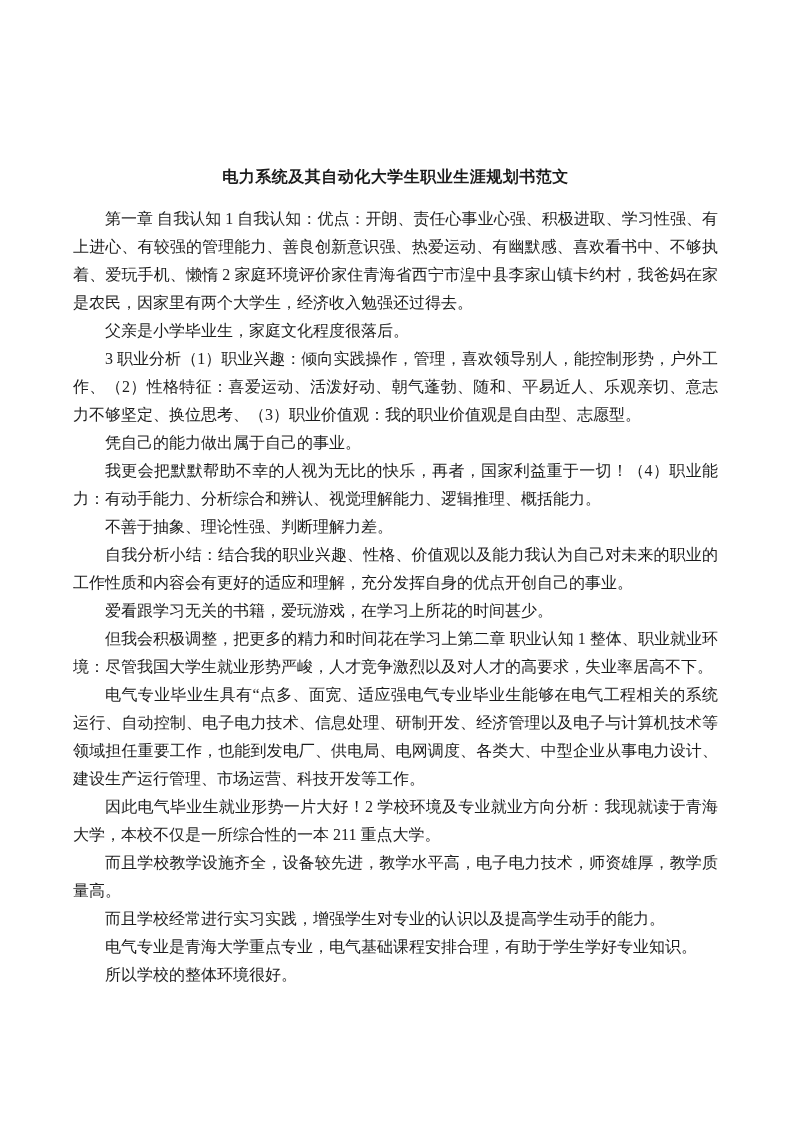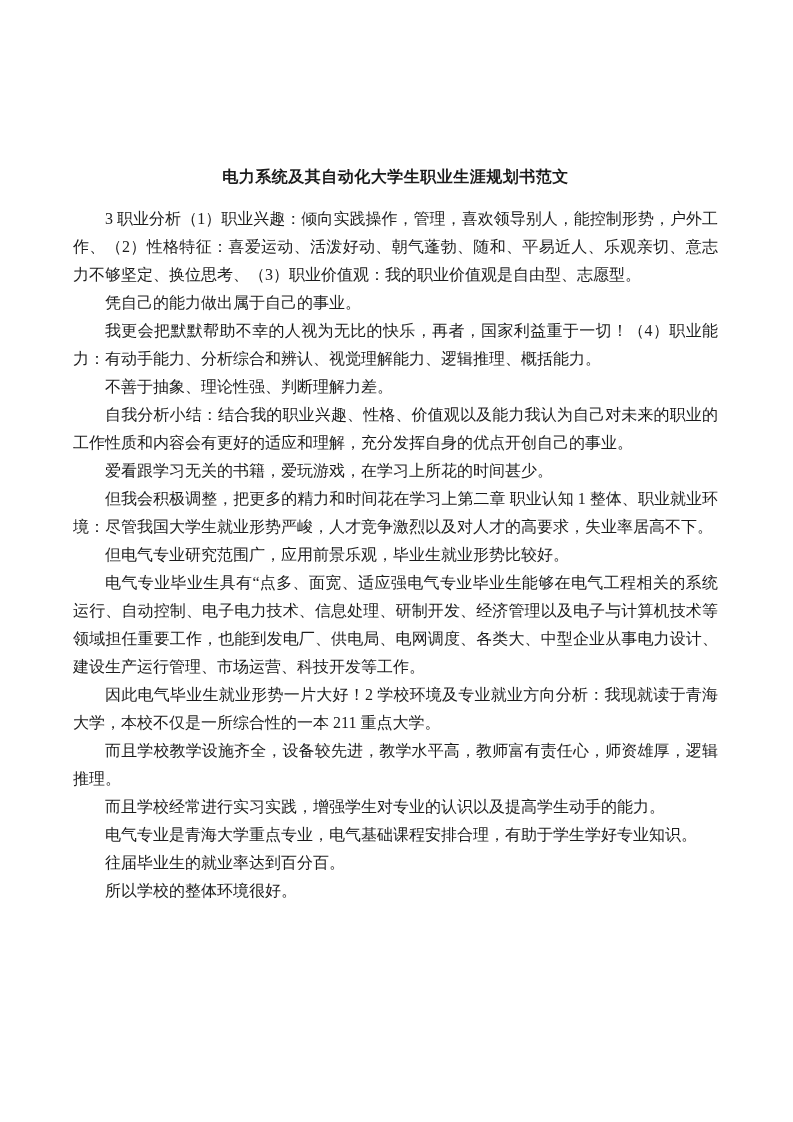--- a/index.html
+++ b/index.html
@@ -35,29 +35,29 @@
     text-align: justify;
     word-break: break-all;
   }
 </style>
 </head>
 <body>
 
 <div class="page">
   <h1 class="doc-title">电力系统及其自动化大学生职业生涯规划书范文</h1>
   <div class="doc-body">
+      <p>第一章 自我认知 1 自我认知：优点：开朗、责任心事业心强、积极进取、学习性强、有上进心、有较强的管理能力、善良创新意识强、热爱运动、有幽默感、喜欢看书中、不够执着、爱玩手机、懒惰 2 家庭环境评价家住青海省西宁市湟中县李家山镇卡约村，我爸妈在家是农民，因家里有两个大学生，经济收入勉强还过得去。</p>
+      <p>父亲是小学毕业生，家庭文化程度很落后。</p>
       <p>3 职业分析（1）职业兴趣：倾向实践操作，管理，喜欢领导别人，能控制形势，户外工作、（2）性格特征：喜爱运动、活泼好动、朝气蓬勃、随和、平易近人、乐观亲切、意志力不够坚定、换位思考、（3）职业价值观：我的职业价值观是自由型、志愿型。</p>
       <p>凭自己的能力做出属于自己的事业。</p>
       <p>我更会把默默帮助不幸的人视为无比的快乐，再者，国家利益重于一切！（4）职业能力：有动手能力、分析综合和辨认、视觉理解能力、逻辑推理、概括能力。</p>
       <p>不善于抽象、理论性强、判断理解力差。</p>
       <p>自我分析小结：结合我的职业兴趣、性格、价值观以及能力我认为自己对未来的职业的工作性质和内容会有更好的适应和理解，充分发挥自身的优点开创自己的事业。</p>
       <p>爱看跟学习无关的书籍，爱玩游戏，在学习上所花的时间甚少。</p>
       <p>但我会积极调整，把更多的精力和时间花在学习上第二章 职业认知 1 整体、职业就业环境：尽管我国大学生就业形势严峻，人才竞争激烈以及对人才的高要求，失业率居高不下。</p>
-      <p>但电气专业研究范围广，应用前景乐观，毕业生就业形势比较好。</p>
       <p>电气专业毕业生具有“点多、面宽、适应强电气专业毕业生能够在电气工程相关的系统运行、自动控制、电子电力技术、信息处理、研制开发、经济管理以及电子与计算机技术等领域担任重要工作，也能到发电厂、供电局、电网调度、各类大、中型企业从事电力设计、建设生产运行管理、市场运营、科技开发等工作。</p>
       <p>因此电气毕业生就业形势一片大好！2 学校环境及专业就业方向分析：我现就读于青海大学，本校不仅是一所综合性的一本 211 重点大学。</p>
-      <p>而且学校教学设施齐全，设备较先进，教学水平高，教师富有责任心，师资雄厚，逻辑推理。</p>
+      <p>而且学校教学设施齐全，设备较先进，教学水平高，电子电力技术，师资雄厚，教学质量高。</p>
       <p>而且学校经常进行实习实践，增强学生对专业的认识以及提高学生动手的能力。</p>
       <p>电气专业是青海大学重点专业，电气基础课程安排合理，有助于学生学好专业知识。</p>
-      <p>往届毕业生的就业率达到百分百。</p>
       <p>所以学校的整体环境很好。</p>
     </div>
 </div>
 
 </body></html>

